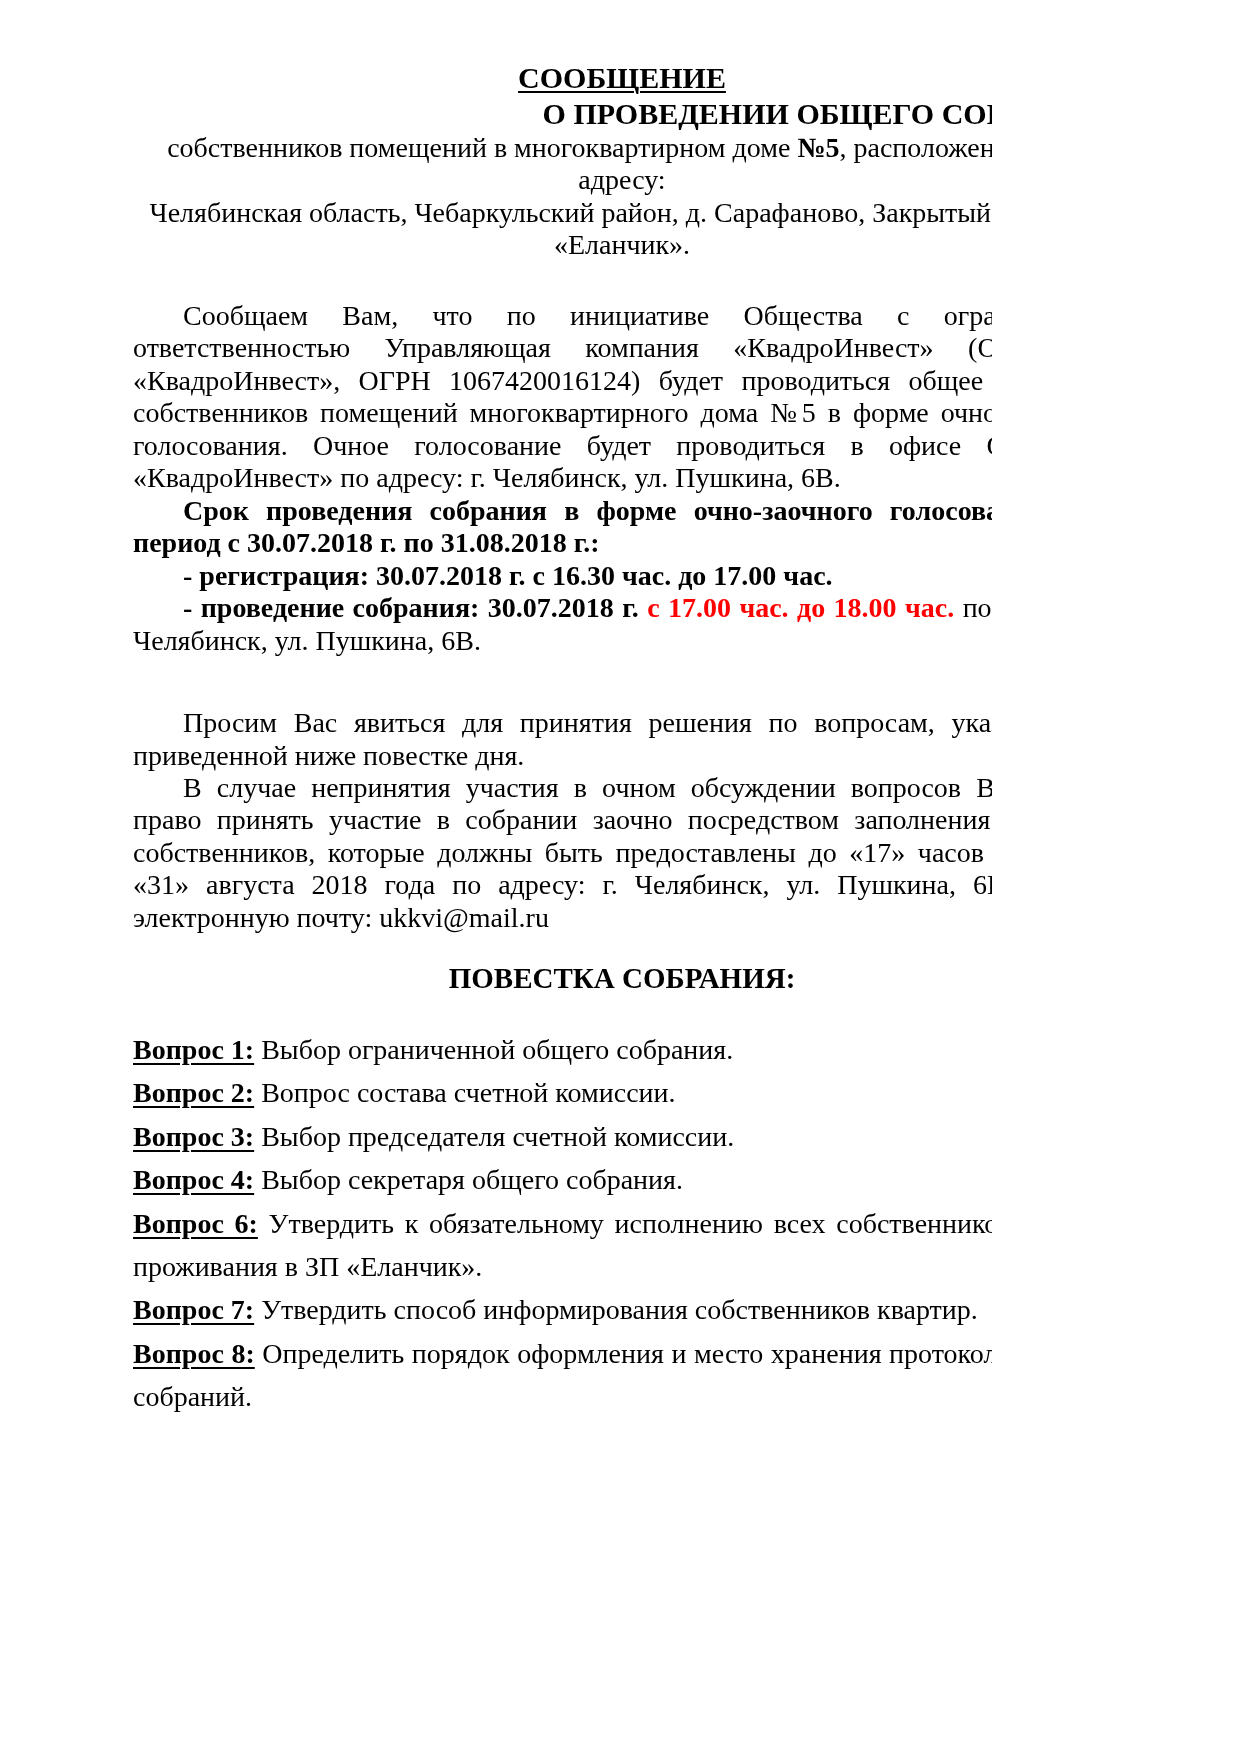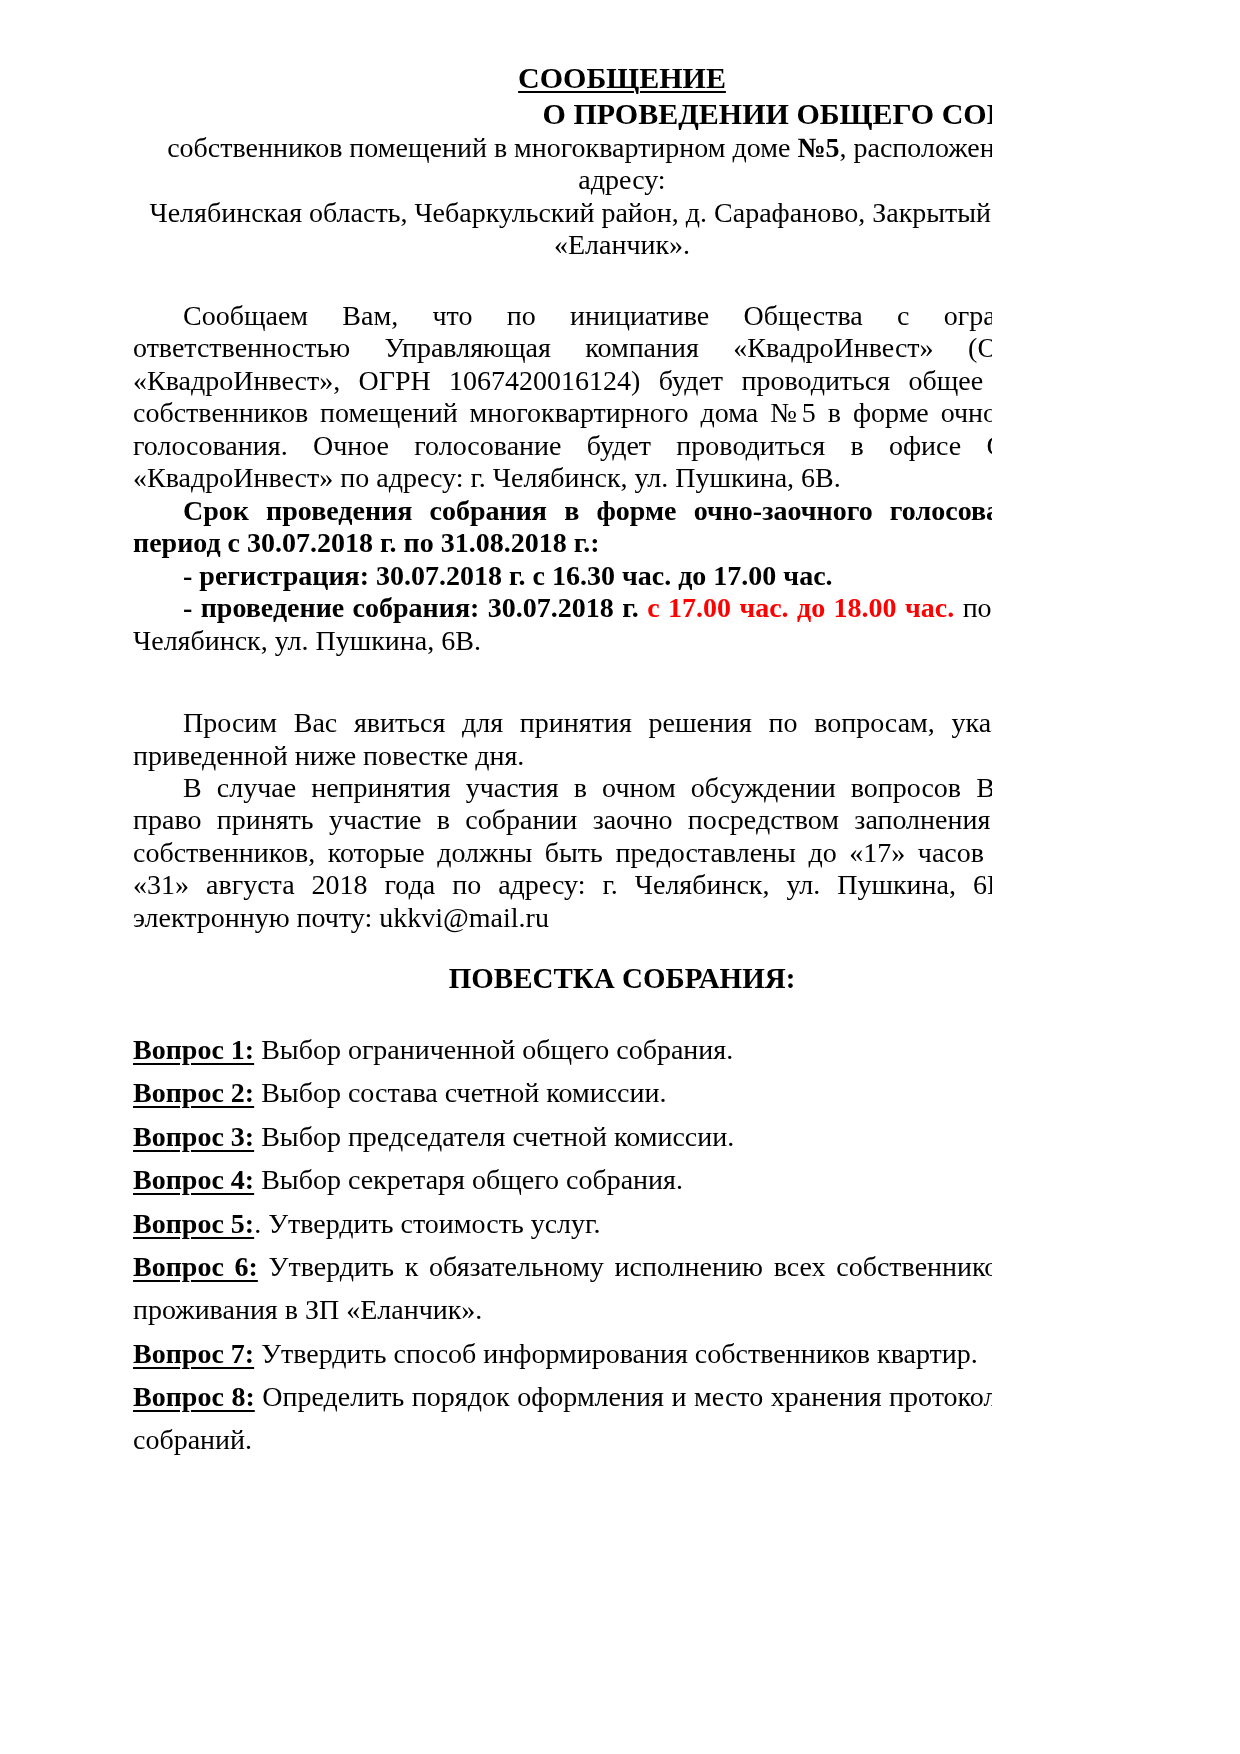--- a/index.html
+++ b/index.html
@@ -96,23 +96,22 @@
     <p class="para"><span class="bold">- проведение собрания: 30.07.2018 г.</span><span class="red"> с 17.00 час. до 18.00 час.</span><span> по адресу: г. Челябинск, ул. Пушкина, 6В.</span></p>
 
     <p class="para gap-top">Просим Вас явиться для принятия решения по вопросам, указанным в приведенной ниже повестке дня.</p>
 
     <p class="para">В случае непринятия участия в очном обсуждении вопросов Вы имеете право принять участие в собрании заочно  посредством заполнения решений собственников, которые должны быть предоставлены до «17» часов 30 минут «31» августа 2018 года по адресу: г. Челябинск, ул. Пушкина, 6В или на электронную почту: ukkvi@mail.ru</p>
 
     <div class="agenda-heading">ПОВЕСТКА СОБРАНИЯ:</div>
 
     <div>
       <p class="agenda-item"><span class="q-label">Вопрос 1:</span><span> Выбор ограниченной общего собрания.</span></p>
-      <p class="agenda-item"><span class="q-label">Вопрос 2:</span><span> Выбор состава счетной комиссии.</span></p>
+      <p class="agenda-item"><span class="q-label">Вопрос 2:</span><span> Вопрос состава счетной комиссии.</span></p>
       <p class="agenda-item"><span class="q-label">Вопрос 3:</span><span> Выбор председателя счетной комиссии.</span></p>
       <p class="agenda-item"><span class="q-label">Вопрос 4:</span><span> Выбор секретаря общего собрания.</span></p>
-      <p class="agenda-item"><span class="q-label">Вопрос 5:</span><span>. Утвердить стоимость услуг.</span></p>
       <p class="agenda-item"><span class="q-label">Вопрос 6:</span><span> Утвердить к обязательному исполнению всех собственников Правил проживания в ЗП «Еланчик».</span></p>
       <p class="agenda-item"><span class="q-label">Вопрос 7:</span><span> Утвердить способ информирования собственников квартир.</span></p>
       <p class="agenda-item"><span class="q-label">Вопрос 8:</span><span> Определить порядок оформления и место хранения протоколов общих собраний.</span></p>
     </div>
 
   </div>
 </div>
 
 </body></html>

